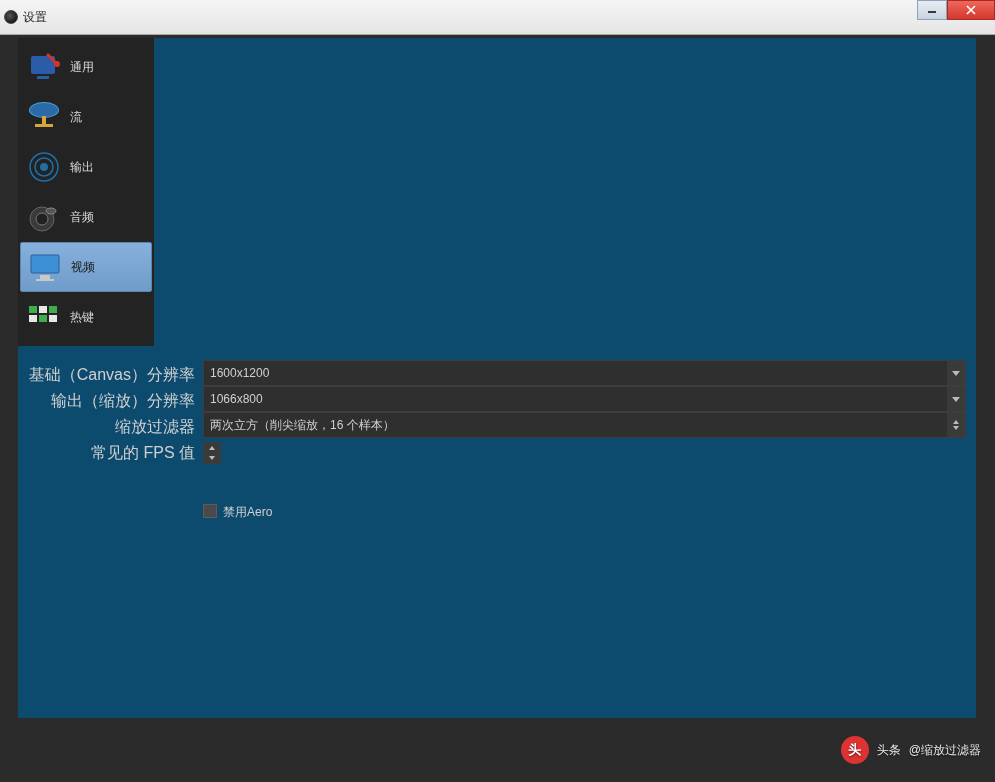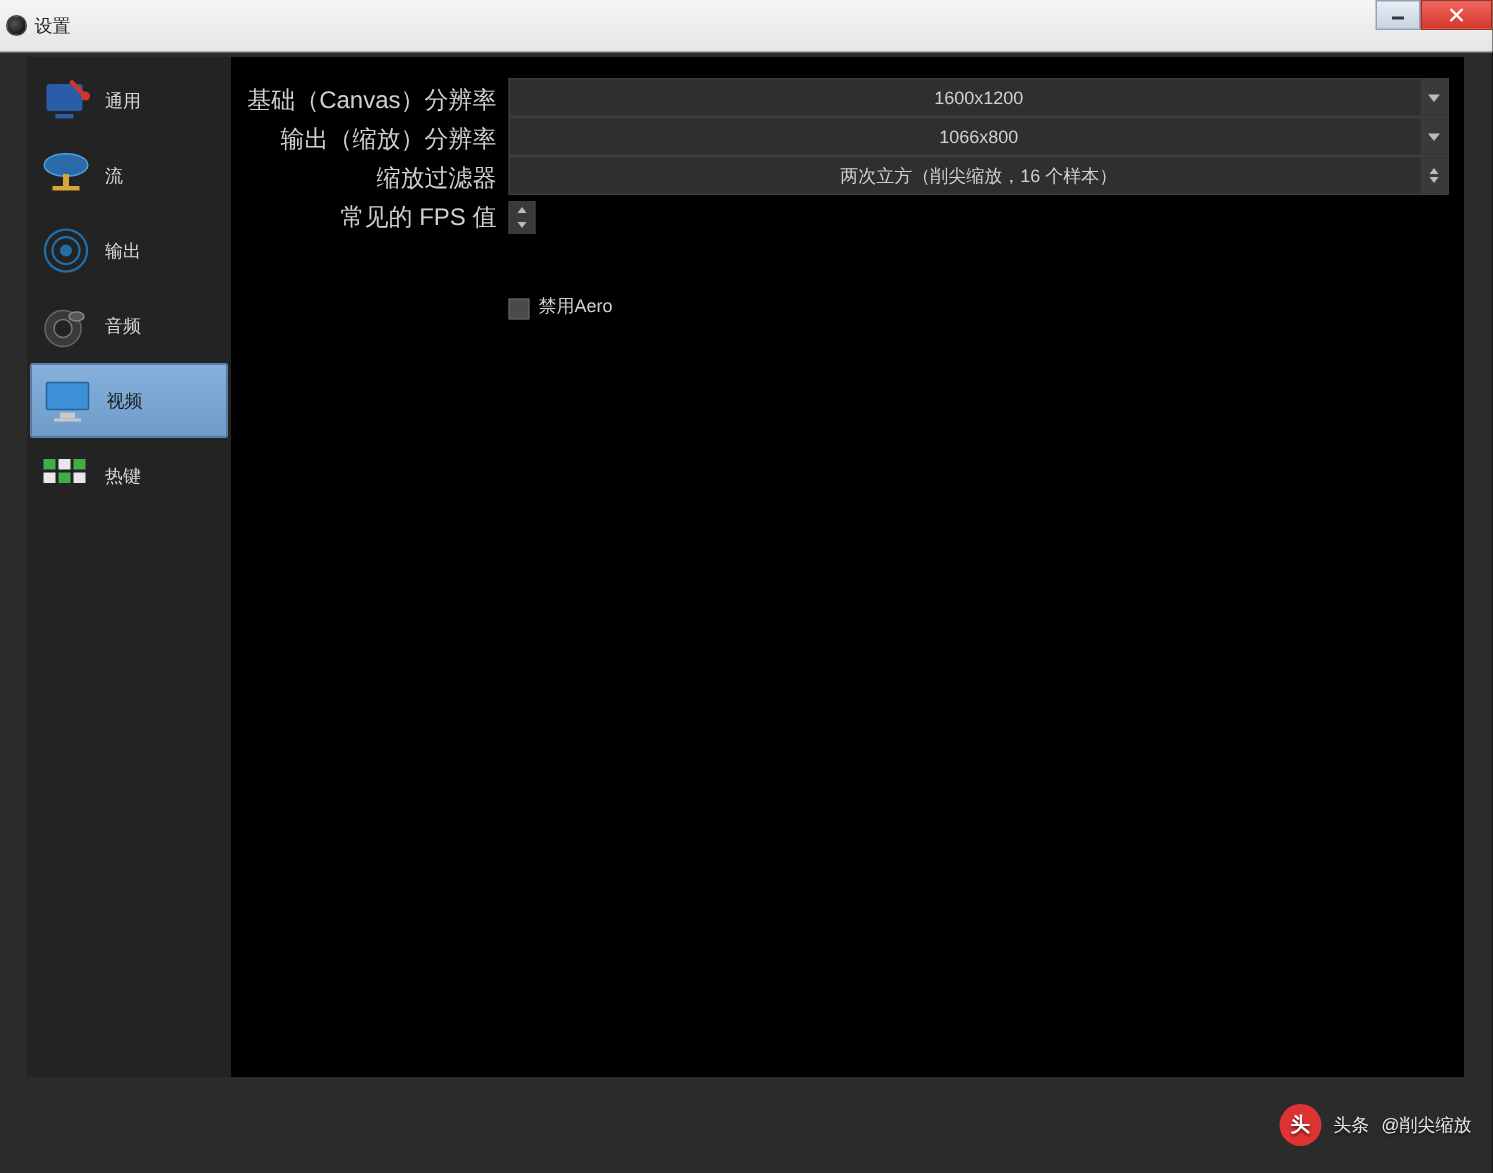--- a/index.html
+++ b/index.html
@@ -8,38 +8,38 @@
 
 .titlebar { height:22px; background:linear-gradient(#f5f5f5,#e5e5e5); border-bottom:1px solid #aaa; display:flex; align-items:center; padding:17px 4px; position:relative; }
 .titlebar .app-icon { width:14px; height:14px; border-radius:50%; background:radial-gradient(circle at 40% 40%, #555, #000); border:1px solid #444; margin-right:5px; }
 .titlebar .title { color:#222; }
 .win-controls { position:absolute; right:0; top:0; height:20px; display:flex; }
 .win-btn { width:30px; height:20px; display:flex; align-items:center; justify-content:center; }
 .win-min { background:linear-gradient(#e8edf3,#c9d3df); border:1px solid #8ba3bf; }
 .win-close { background:linear-gradient(#f0665c,#d2382c); border:1px solid #a52c22; width:48px; }
 
 
-.window-body { position:absolute; left:18px; top:38px; width:958px; height:680px; background:#000000; display:flex; }
+.window-body { position:absolute; left:18px; top:38px; width:958px; height:680px; background:#0c4a6e; display:flex;flex-direction:column; }
 
 
 .sidebar { width:136px; background:#232323; padding:4px 2px; }
 .sidebar-item { height:50px; display:flex; align-items:center; gap:8px; padding:0 6px; color:#d8d8d8; cursor:pointer; border-radius:2px; }
 .sidebar-item.selected { background:linear-gradient(#87b0dc,#6f9cc9); color:#1a1a1a; border:1px solid #5a86b4; }
 .sidebar-icon { width:36px; height:36px; display:flex; align-items:center; justify-content:center; }
 
 
 .content { flex:1; padding:16px 10px; }
 .row { display:flex; align-items:center; height:26px; margin-bottom:0; }
 .row-label { width:175px; text-align:right; color:#d0d0d0; padding-right:8px; font-size:16px; }
 .field { flex:1; display:flex; align-items:center; height:22px; margin-bottom:4px; }
-.combo { flex:1; height:22px; background:#2f2f2f; border:1px solid #3d3d3d; color:#d0d0d0; display:flex; align-items:center; padding:12px 6px; position:relative;justify-content:center; }
+.combo { flex:1; height:22px; background:#2f2f2f; border:1px solid #3d3d3d; color:#d0d0d0; display:flex; align-items:center; padding:12px 6px; position:relative; }
 .combo .chev { position:absolute; right:0; top:0; width:18px; height:100%; background:#3a3a3a; display:flex; align-items:center; justify-content:center; }
 .spin-pair { width:18px; height:22px; background:#3a3a3a; border:1px solid #3d3d3d; display:flex; flex-direction:column; }
 .spin-pair div { flex:1; display:flex; align-items:center; justify-content:center; }
-.checkbox-row { margin-left:175px; display:flex; align-items:flex-end; gap:6px; margin-top:38px; color:#d0d0d0; }
+.checkbox-row { margin-left:175px; display:flex; align-items:flex-start; gap:6px; margin-top:38px; color:#d0d0d0; }
 .cb-box { width:14px; height:14px; background:#4a4a4a; border:1px solid #5b5b5b; }
 
 
 .watermark { position:absolute; right:14px; bottom:18px; color:#e8e8e8; font-size:22px; display:flex; align-items:center; gap:8px; text-shadow:0 1px 2px rgba(0,0,0,.6); }
 .watermark .logo { width:28px; height:28px; border-radius:50%; background:#d33; display:flex; align-items:center; justify-content:center; color:#fff; font-size:13px; font-weight:bold; }
 
 svg { display:block; }
 .tri-down { width:0;height:0;border-left:4px solid transparent;border-right:4px solid transparent;border-top:5px solid #bbb; }
 .tri-up { width:0;height:0;border-left:3px solid transparent;border-right:3px solid transparent;border-bottom:4px solid #bbb; }
 .tri-dn { width:0;height:0;border-left:3px solid transparent;border-right:3px solid transparent;border-top:4px solid #bbb; }
@@ -198,14 +198,14 @@
       <div class="cb-box"></div>
       <span>禁用Aero</span>
     </div>
 
   </div>
 </div>
 
 <div class="watermark">
   <div class="logo">头</div>
   <span>头条</span>
-  <span>@削尖缩放</span>
+  <span>@缩放过滤器</span>
 </div>
 
 </body></html>

